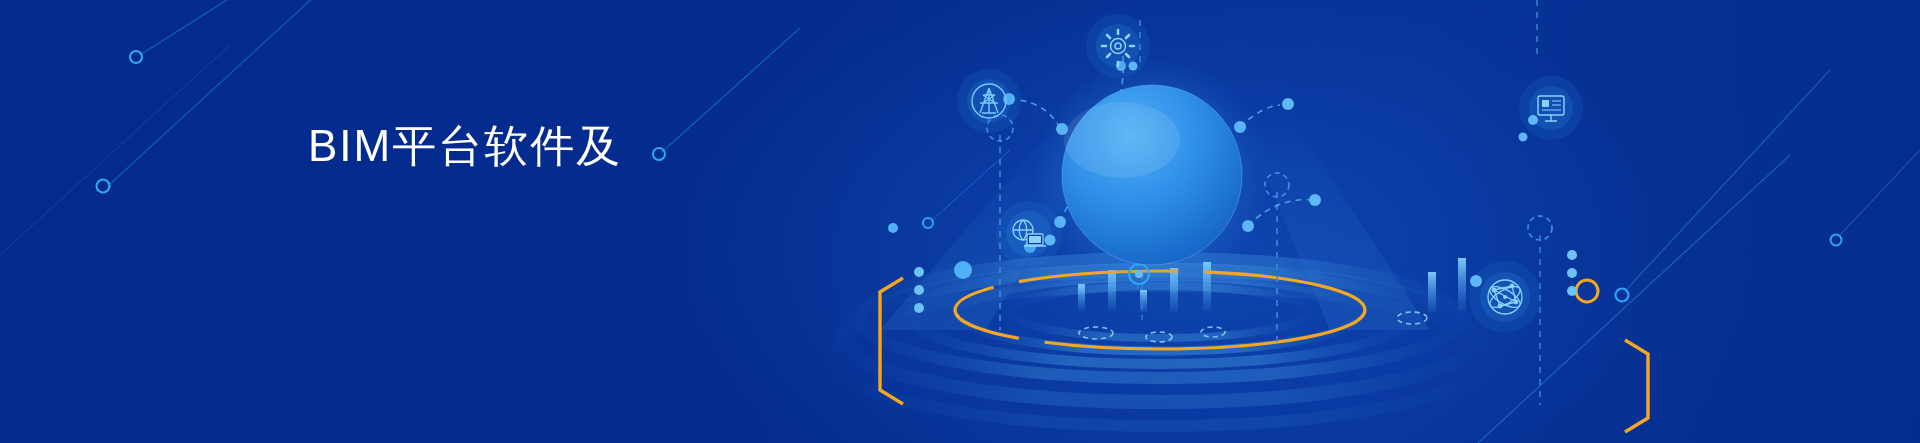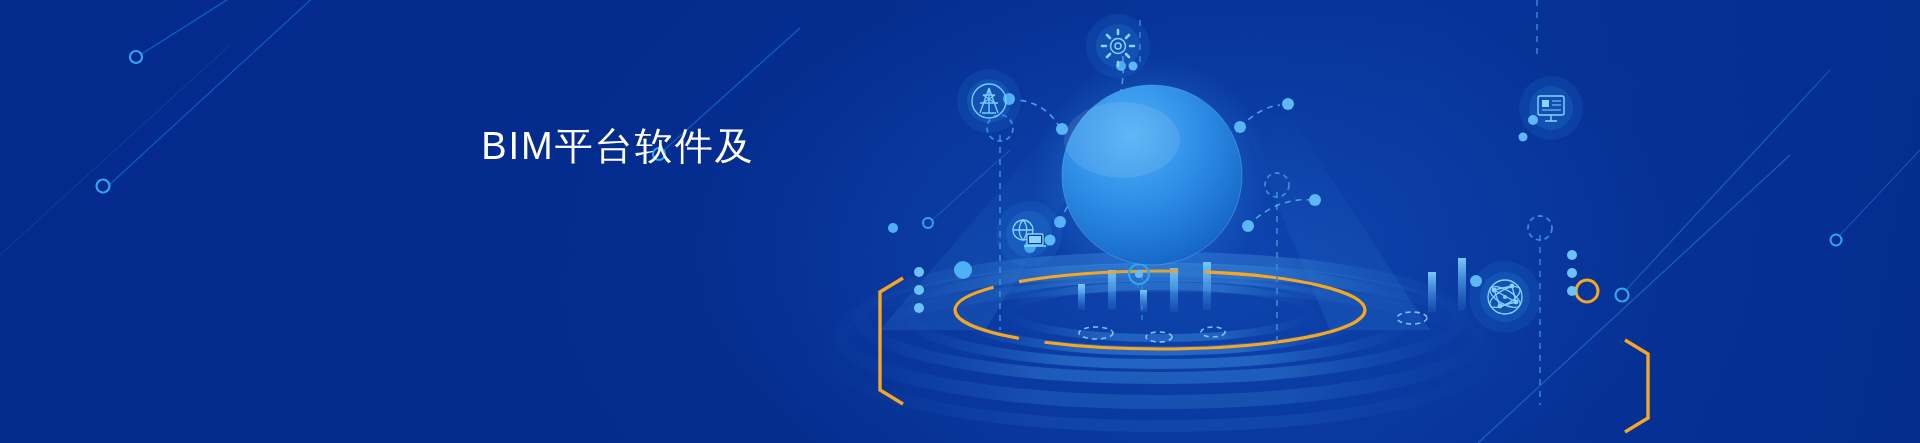--- a/index.html
+++ b/index.html
@@ -21,27 +21,26 @@
   svg.layer { width:1920px; height:443px; display:block; }
 
   .headline {
     position:absolute;
     left:308px; top:112px;
     width:620px;
     color:#ffffff;
     z-index:8;
   }
   .headline .line {
-    font-size:38px;
+    font-size:44px;
     line-height:68px;
     letter-spacing:2px;
     font-weight:400;
     white-space:nowrap;
     color:#ffffff;
-    text-align:center;
   }
   .bim-label {
     position:absolute;
     left:1078px; top:146px;
     width:150px;
     text-align:center;
     font-size:49px;
     font-weight:700;
     letter-spacing:1px;
     color:#bfe2ff;

